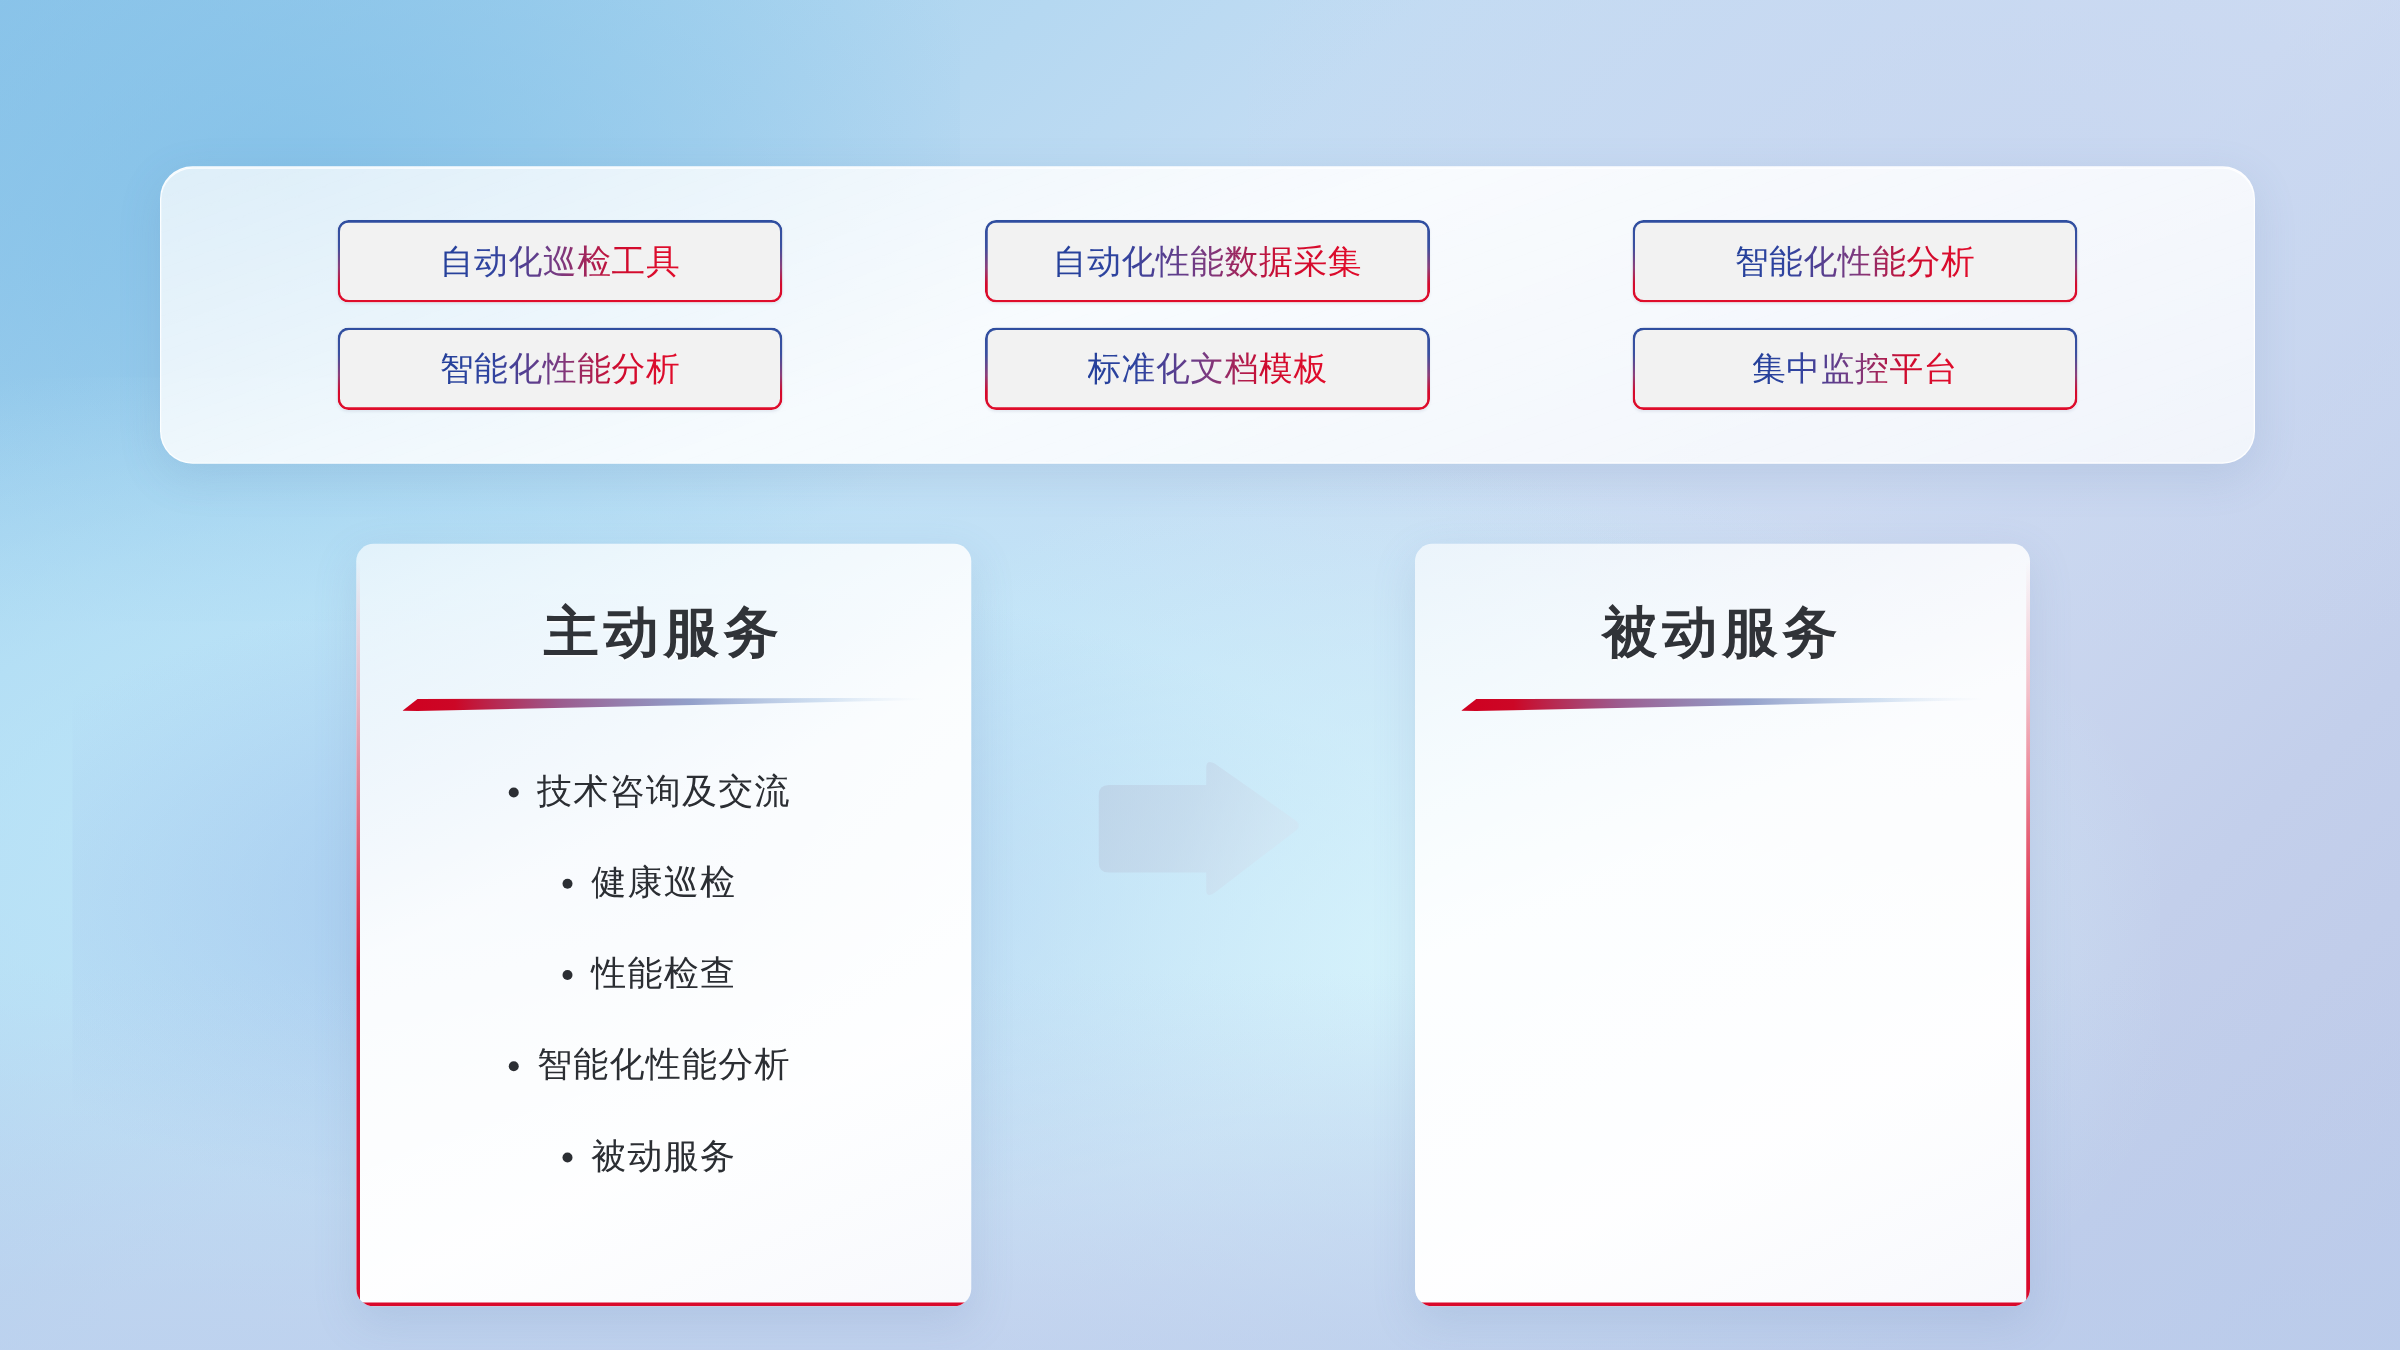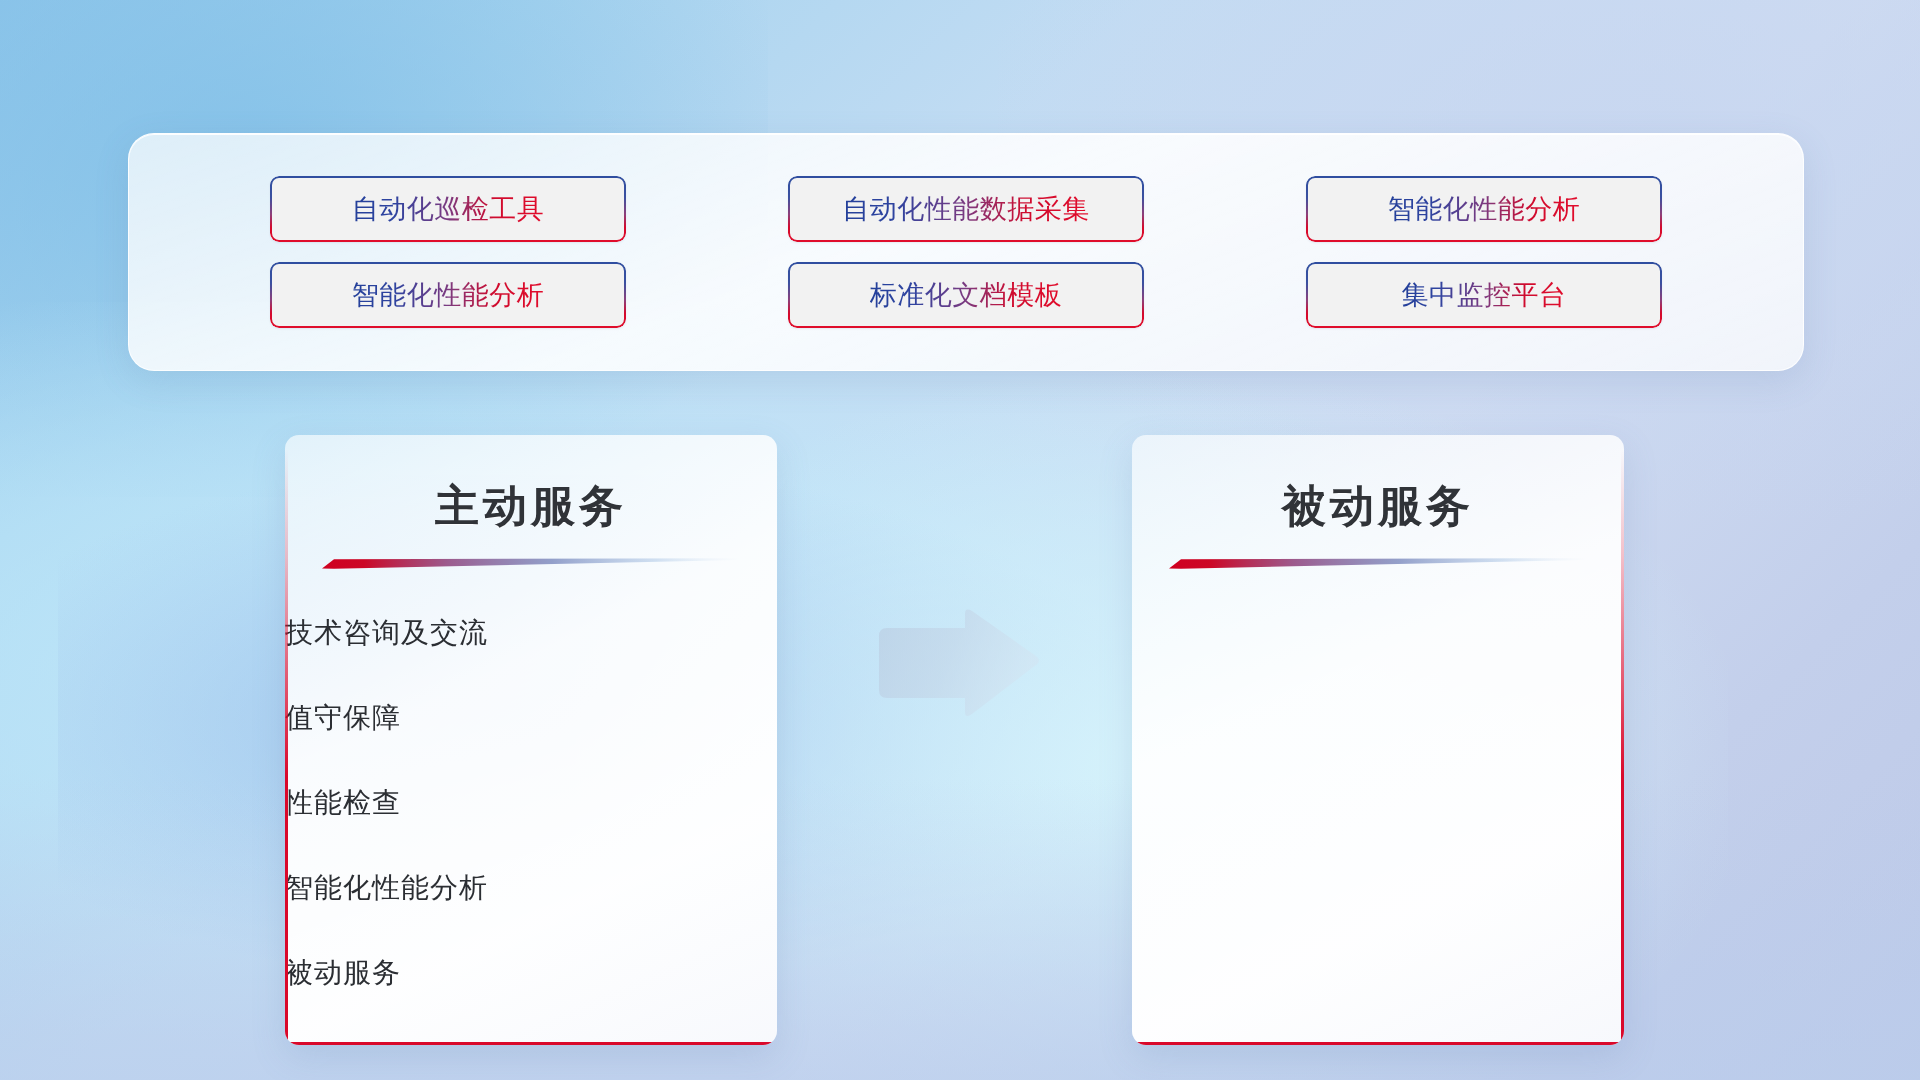--- a/index.html
+++ b/index.html
@@ -131,21 +131,21 @@
   .svc-underline{
     margin:22px auto 0;
     width:418px; height:11px;
     position:relative;
   }
   .svc-underline svg{ display:block; width:100%; height:100%; }
 
   .svc-list{
     margin-top:36px;
     display:flex; flex-direction:column;
-    align-items:flex-start; gap:12px;
+    align-items:center; gap:0;
   }
   .svc-item{
     font-size:28px;
     color:#2b2e33;
     letter-spacing:1px;
     line-height:1;
     padding:14px 0;
     margin-bottom:17px;
     white-space:nowrap;
   }
@@ -219,21 +219,21 @@
             <stop offset="0.80" stop-color="#8fb2dc" stop-opacity=".38"></stop>
             <stop offset="1" stop-color="#c8dcf0" stop-opacity="0"></stop>
           </linearGradient>
         </defs>
         <path d="M0,10.5 L12,1.2 L418,0.2 L418,2.0 L12,10.8 Z" fill="url(#ulL)"></path>
       </svg>
     </div>
 
     <ul class="svc-list">
       <li class="svc-item">技术咨询及交流</li>
-      <li class="svc-item">值守保障</li>
+      <li class="svc-item">健康巡检</li>
       <li class="svc-item">性能检查</li>
       <li class="svc-item">智能化性能分析</li>
       <li class="svc-item">被动服务</li>
     </ul>
   </section>
 
   <div class="flow-arrow">
     <svg viewBox="0 0 168 112" aria-hidden="true">
       <defs>
         <linearGradient id="arwG" x1="0" y1="0" x2="1" y2="0.25">

